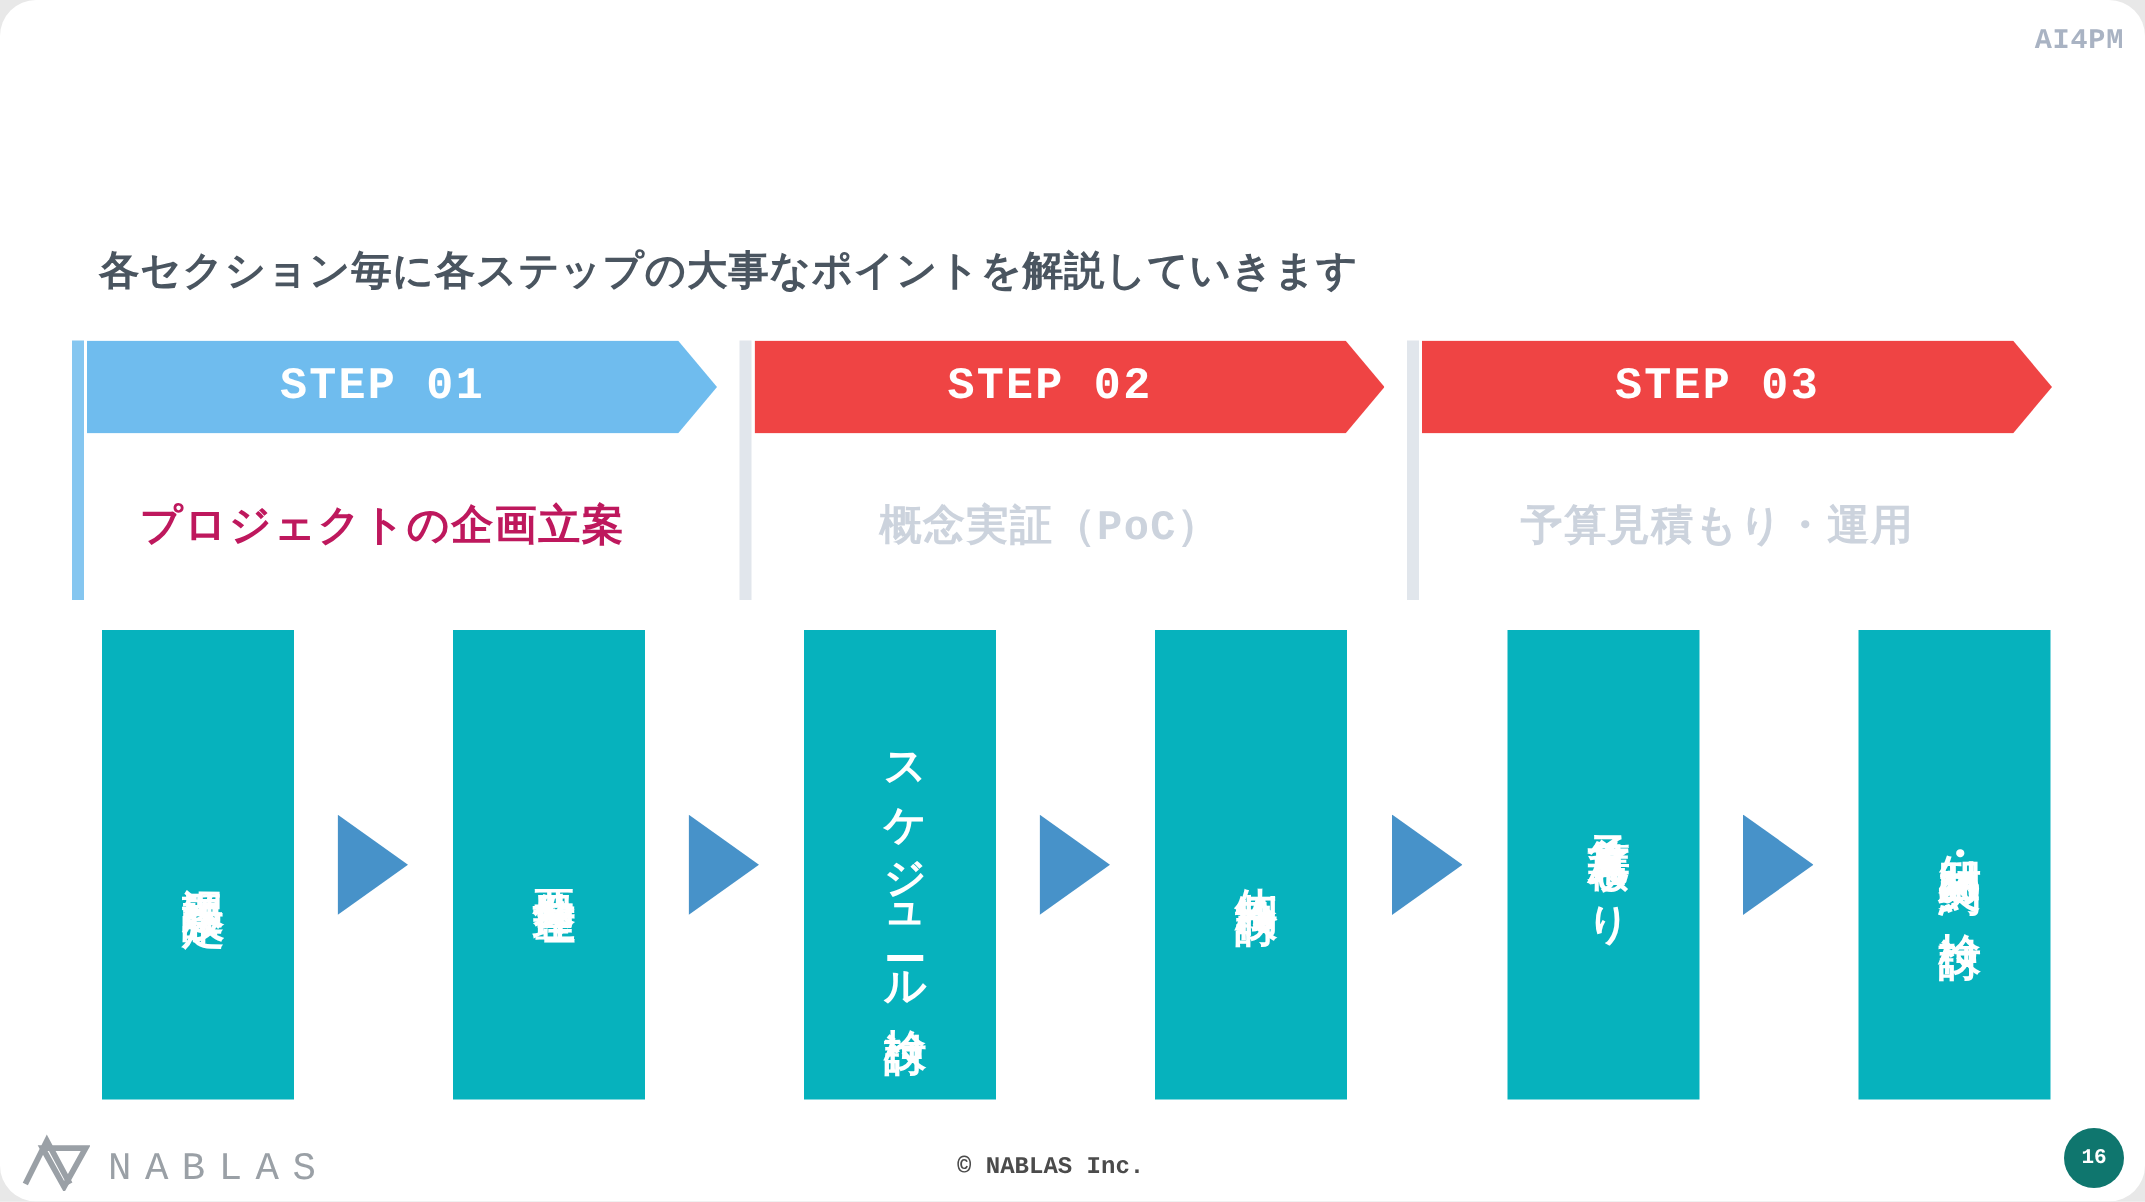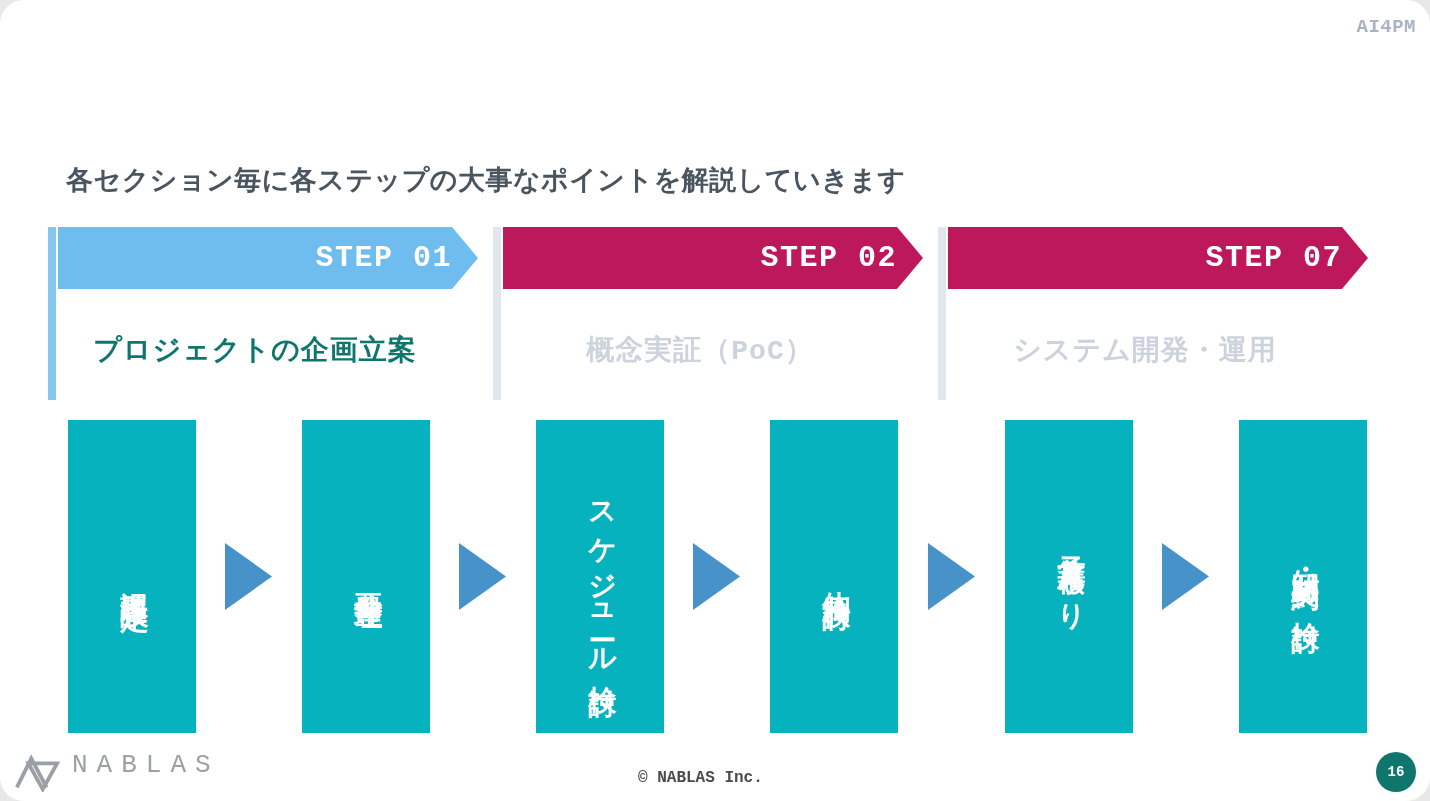--- a/index.html
+++ b/index.html
@@ -58,21 +58,21 @@
     height: 173px;
   }
   .banner {
     position: absolute;
     left: 10px; top: 0;
     width: 420px;
     height: 62px;
     clip-path: polygon(0 0, calc(100% - 26px) 0, 100% 50%, calc(100% - 26px) 100%, 0 100%);
     display: flex;
     align-items: center;
-    justify-content: flex-end;
+    justify-content: center;
     padding-right: 26px;
     color: #ffffff;
     font-size: 30px;
     font-weight: 700;
     letter-spacing: 1.5px;
   }
   .step-label {
     position: absolute;
     left: 10px; top: 73px;
     width: 394px;
@@ -80,23 +80,23 @@
     display: flex;
     align-items: center;
     justify-content: center;
     font-size: 28px;
     font-weight: 800;
     letter-spacing: 1px;
     background: #ffffff;
   }
   .step-unit.active .side-bar { background: #85c6f0; }
   .step-unit.active .banner   { background: #6fbcee; }
-  .step-unit.active .step-label { color: #0f766e; }
+  .step-unit.active .step-label { color: #be185d; }
   .step-unit.inactive .side-bar { background: #e1e6ec; }
-  .step-unit.inactive .banner   { background: #be185d; }
+  .step-unit.inactive .banner   { background: #ef4444; }
   .step-unit.inactive .step-label { color: #ccd3dd; }
 
   
   .flow-box {
     position: absolute;
     top: 420px;
     width: 128px;
     height: 313px;
     background: #06b2bd;
     display: flex;
@@ -121,21 +121,21 @@
     clip-path: polygon(0 0, 100% 50%, 0 100%);
   }
 
   
   .logo {
     position: absolute;
     left: 14px;
     top: 750px;
     height: 44px;
     display: flex;
-    align-items: flex-start;
+    align-items: flex-end;
     gap: 12px;
   }
   .logo-text {
     font-size: 26px;
     font-weight: 500;
     color: #9aa0a6;
     letter-spacing: 9px;
   }
   .copyright {
     position: absolute;
@@ -181,23 +181,23 @@
     <div class="side-bar"></div>
     <div class="banner">
       <span>STEP 02</span>
     </div>
     <div class="step-label">概念実証（PoC）</div>
   </div>
 
   <div class="step-unit inactive" style="left:938px">
     <div class="side-bar"></div>
     <div class="banner">
-      <span>STEP 07</span>
+      <span>STEP 03</span>
     </div>
-    <div class="step-label">システム開発・運用</div>
+    <div class="step-label">予算見積もり・運用</div>
   </div>
 
   <div class="flow-box" style="left:68px">
     <span class="vtext">課題設定</span>
   </div>
   <div class="flow-arrow" style="left:225px"></div>
 
   <div class="flow-box" style="left:302px">
     <span class="vtext">要件整理</span>
   </div>

